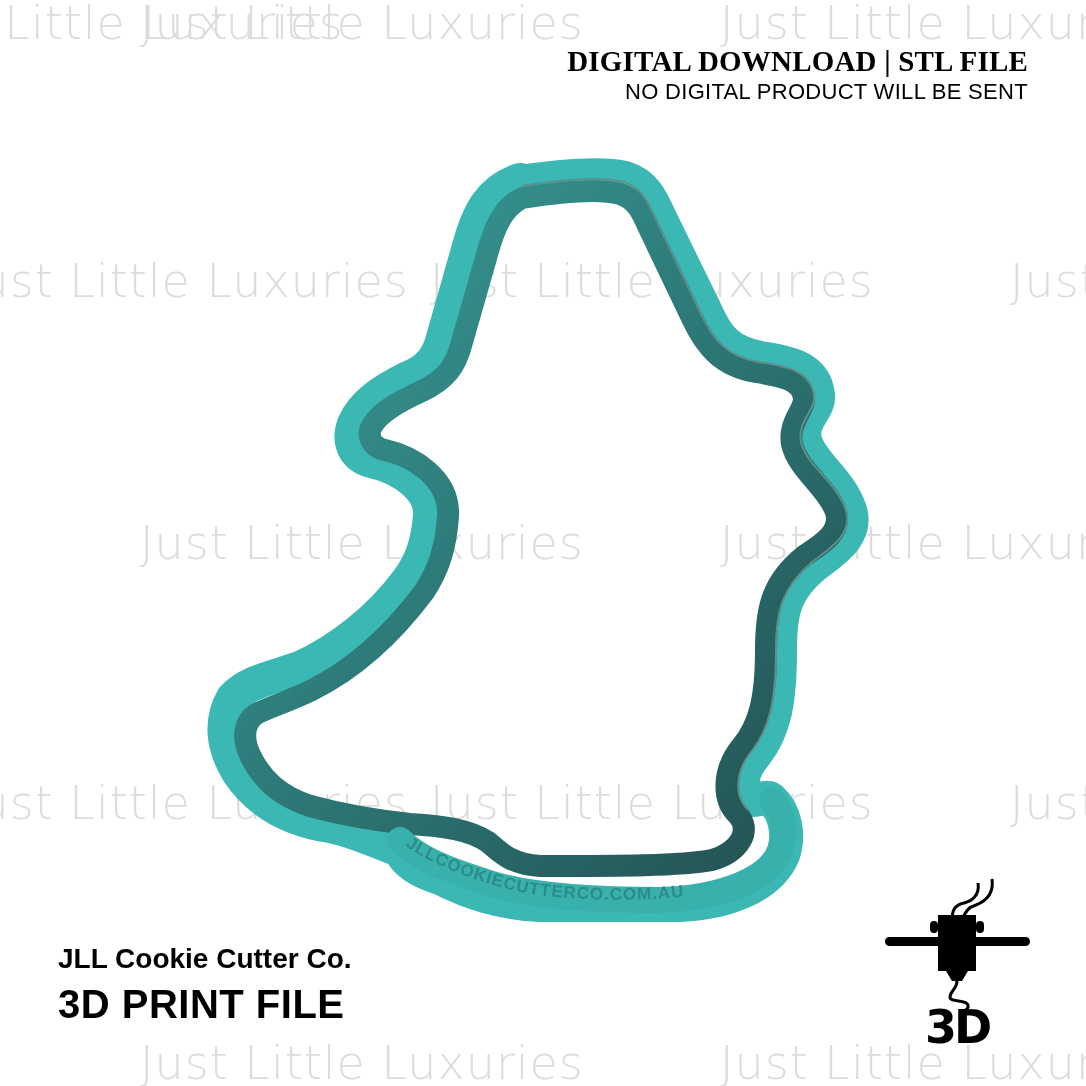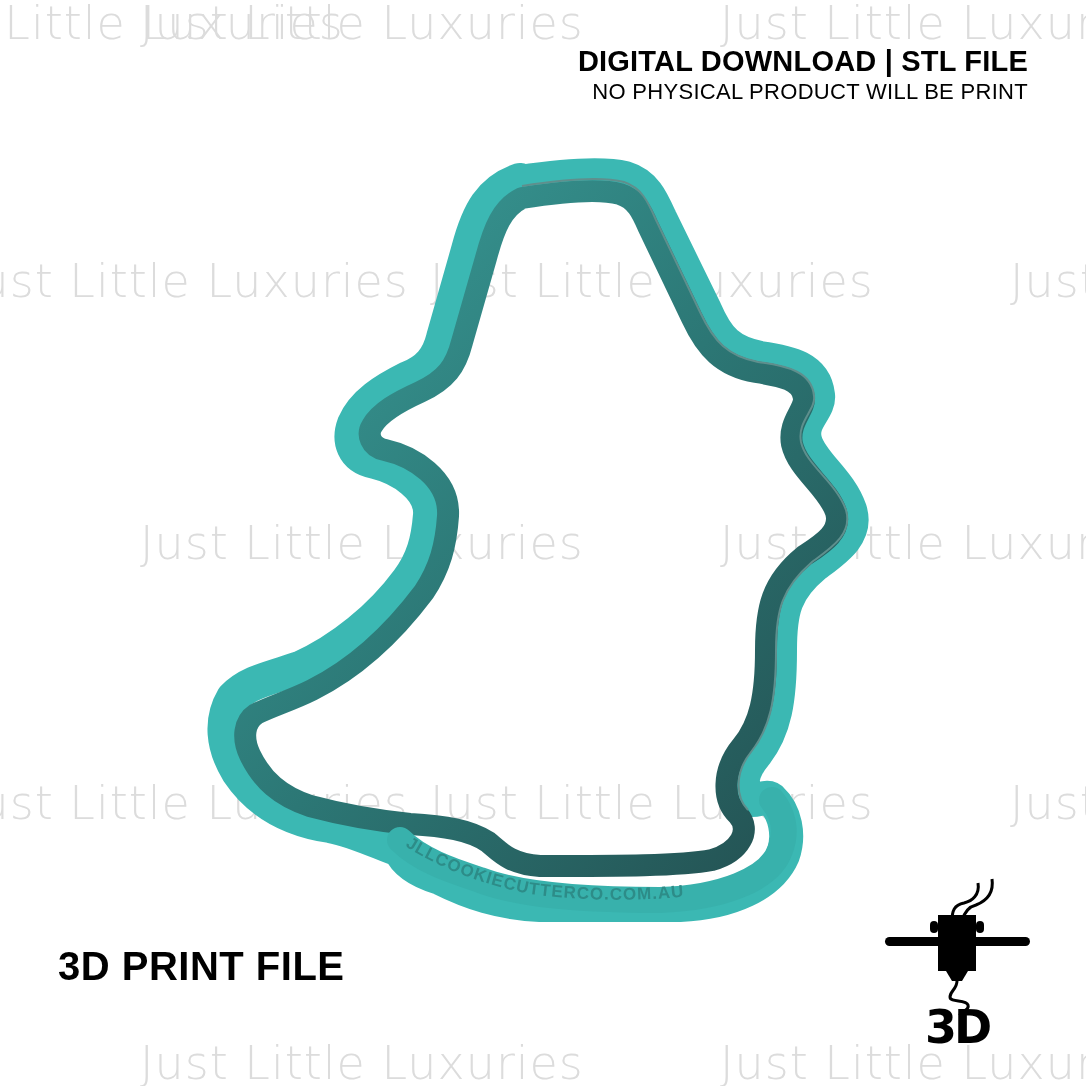--- a/index.html
+++ b/index.html
@@ -12,21 +12,21 @@
   .wm {
     position: absolute; white-space: nowrap;
     font-family: "DejaVu Sans", sans-serif; font-weight: 200;
     font-size: 46px; letter-spacing: 1px;
     color: #dcdcdc; line-height: 1;
   }
   .cutter { position: absolute; left: 0; top: 0; width: 1086px; height: 1086px; z-index: 2; }
   .header-block {
     position: absolute; right: 58px; top: 44px; text-align: right; z-index: 3; color: #000;
   }
-  .header-title { font-weight: 700; font-size: 29px; line-height: 34px; letter-spacing: 0.2px; }
+  .header-title { font-weight: 700; font-size: 29px; line-height: 34px; letter-spacing: 0.2px; font-family: Liberation Serif, serif; }
   .header-sub { font-size: 22px; line-height: 28px; letter-spacing: 0.3px; }
   .brand-block { position: absolute; left: 58px; top: 940px; z-index: 3; color: #000; }
   .brand-name { font-weight: 700; font-size: 28px; line-height: 38px; }
   .brand-type { font-weight: 700; font-size: 40px; line-height: 52px; letter-spacing: 0.5px; }
   .print-icon { position: absolute; left: 880px; top: 875px; width: 155px; height: 175px; z-index: 3; }
 </style>
 </head>
 <body>
 
 <div class="wm-layer" id="wm-layer">
@@ -161,24 +161,25 @@
 
   <path d="M 400 840 C 420 860, 450 870, 480 880 C 520 895, 580 900, 660 900 C 720 898, 770 880, 780 850 C 788 830, 782 812, 772 800" fill="none" stroke="#38b1ac" stroke-width="26" stroke-linecap="round"></path>
   <path id="textCurve" d="M 405 846 C 440 868, 480 884, 530 894 C 590 902, 660 902, 715 892 C 750 884, 770 868, 778 820" fill="none"></path>
   <text font-family="Liberation Sans, sans-serif" font-weight="700" font-size="17" fill="#2d8c88" letter-spacing="1">
     <textPath href="#textCurve" id="emboss-text">JLLCOOKIECUTTERCO.COM.AU</textPath>
   </text>
 </svg>
 
 <div class="header-block">
   <div class="header-title">DIGITAL DOWNLOAD | STL FILE</div>
-  <div class="header-sub">NO PHYSICAL PRODUCT WILL BE PRINT</div>
+  <div class="header-sub">NO DIGITAL PRODUCT WILL BE SENT</div>
 </div>
 
 <div class="brand-block">
+  <div class="brand-name">JLL Cookie Cutter Co.</div>
   <div class="brand-type">3D PRINT FILE</div>
 </div>
 
 <svg class="print-icon" viewBox="0 0 155 175" xmlns="http://www.w3.org/2000/svg">
 
   <path d="M 98 8 C 100 20, 92 26, 84 28 C 74 30, 72 36, 72 46" fill="none" stroke="#000" stroke-width="3"></path>
   <path d="M 112 4 C 114 18, 106 26, 96 30 C 88 32, 84 38, 82 46" fill="none" stroke="#000" stroke-width="3"></path>
 
   <rect x="5" y="62" width="145" height="9" rx="4.5" fill="#000"></rect>
 

